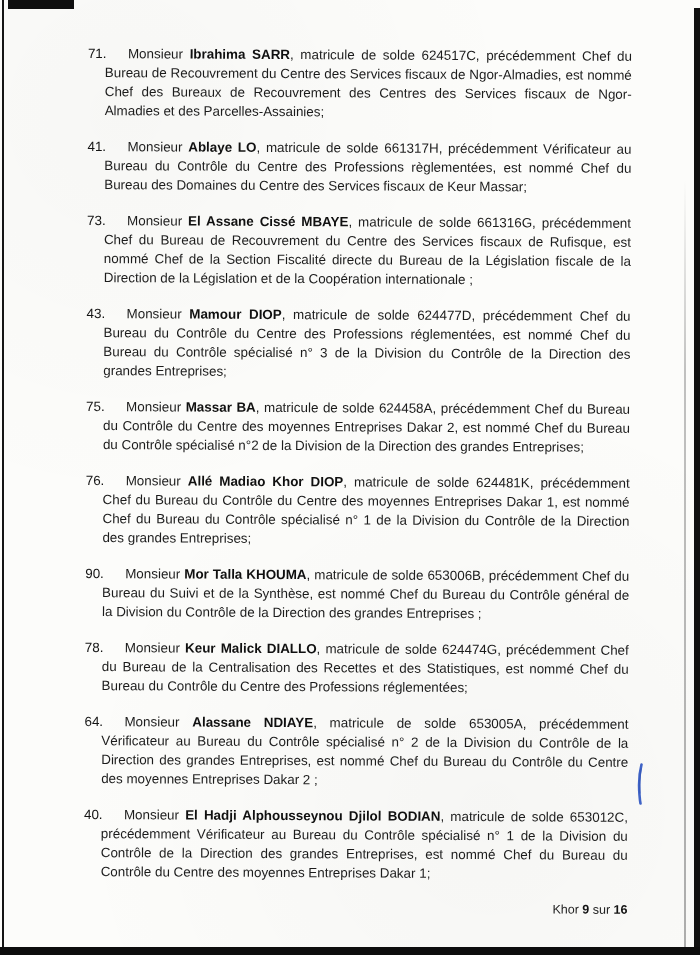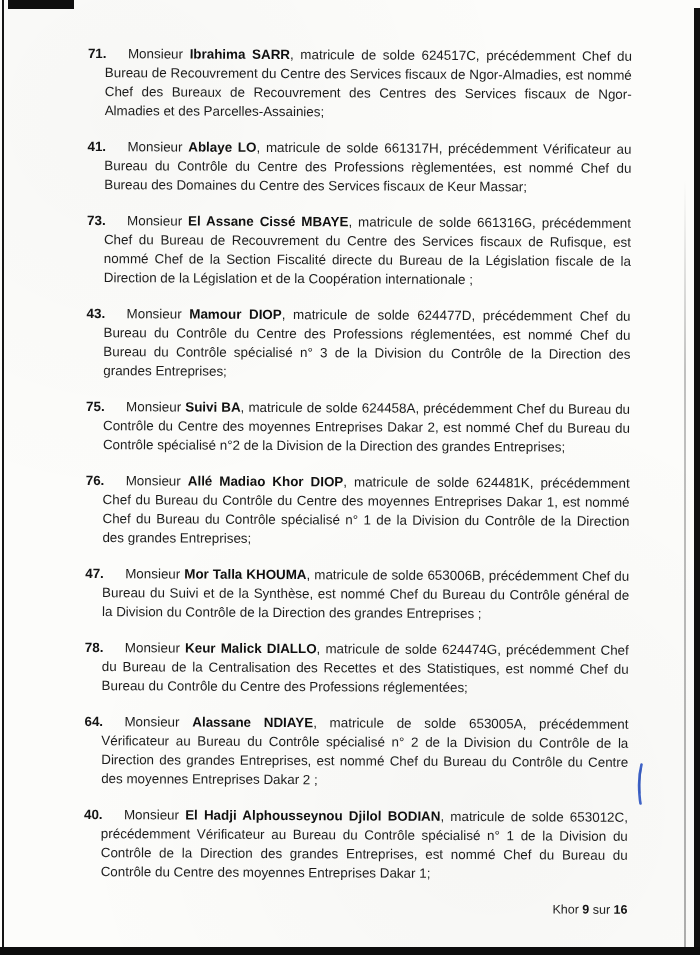--- a/index.html
+++ b/index.html
@@ -58,21 +58,21 @@
   }
   .item{
     position:relative;
     padding-left:17px;
     width:527px;
     margin-bottom:17px;
   }
   .item .num{
     position:absolute;
     left:0;top:0;
-    font-weight:bold;
+    font-weight:normal;
     color:#141414;
   }
   .item p{
     margin:0;
     text-align:justify;
     text-indent:23px;
   }
   .item p b{
     color:#101010;
   }
@@ -119,30 +119,30 @@
       <p><span>Monsieur </span><b>El Assane Cissé MBAYE</b><span>, matricule de solde 661316G, précédemment Chef du Bureau de Recouvrement du Centre des Services fiscaux de Rufisque, est nommé Chef de la Section Fiscalité directe du Bureau de la Législation fiscale de la Direction de la Législation et de la Coopération internationale ;</span></p>
     </div>
 
     <div class="item">
       <span class="num">43.</span>
       <p><span>Monsieur </span><b>Mamour DIOP</b><span>, matricule de solde 624477D, précédemment Chef du Bureau du Contrôle du Centre des Professions réglementées, est nommé Chef du Bureau du Contrôle spécialisé n° 3 de la Division du Contrôle de la Direction des grandes Entreprises;</span></p>
     </div>
 
     <div class="item">
       <span class="num">75.</span>
-      <p><span>Monsieur </span><b>Suivi BA</b><span>, matricule de solde 624458A, précédemment Chef du Bureau du Contrôle du Centre des moyennes Entreprises Dakar 2, est nommé Chef du Bureau du Contrôle spécialisé n°2 de la Division de la Direction des grandes Entreprises;</span></p>
+      <p><span>Monsieur </span><b>Massar BA</b><span>, matricule de solde 624458A, précédemment Chef du Bureau du Contrôle du Centre des moyennes Entreprises Dakar 2, est nommé Chef du Bureau du Contrôle spécialisé n°2 de la Division de la Direction des grandes Entreprises;</span></p>
     </div>
 
     <div class="item">
       <span class="num">76.</span>
       <p><span>Monsieur </span><b>Allé Madiao Khor DIOP</b><span>, matricule de solde 624481K, précédemment Chef du Bureau du Contrôle du Centre des moyennes Entreprises Dakar 1, est nommé Chef du Bureau du Contrôle spécialisé n° 1 de la Division du Contrôle de la Direction des grandes Entreprises;</span></p>
     </div>
 
     <div class="item">
-      <span class="num">47.</span>
+      <span class="num">90.</span>
       <p><span>Monsieur </span><b>Mor Talla KHOUMA</b><span>, matricule de solde 653006B, précédemment Chef du Bureau du Suivi et de la Synthèse, est nommé Chef du Bureau du Contrôle général de la Division du Contrôle de la Direction des grandes Entreprises ;</span></p>
     </div>
 
     <div class="item">
       <span class="num">78.</span>
       <p><span>Monsieur </span><b>Keur Malick DIALLO</b><span>, matricule de solde 624474G, précédemment Chef du Bureau de la Centralisation des Recettes et des Statistiques, est nommé Chef du Bureau du Contrôle du Centre des Professions réglementées;</span></p>
     </div>
 
     <div class="item">
       <span class="num">64.</span>

